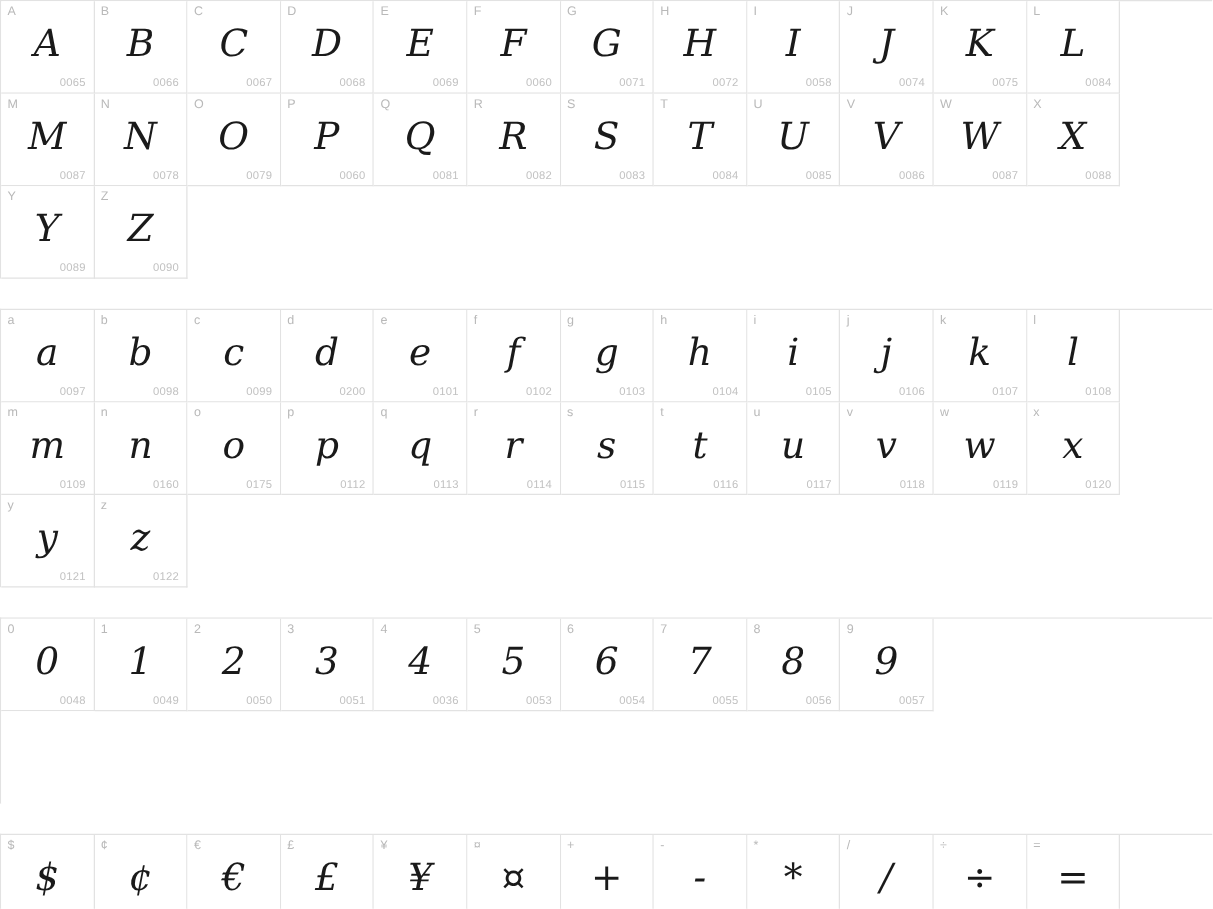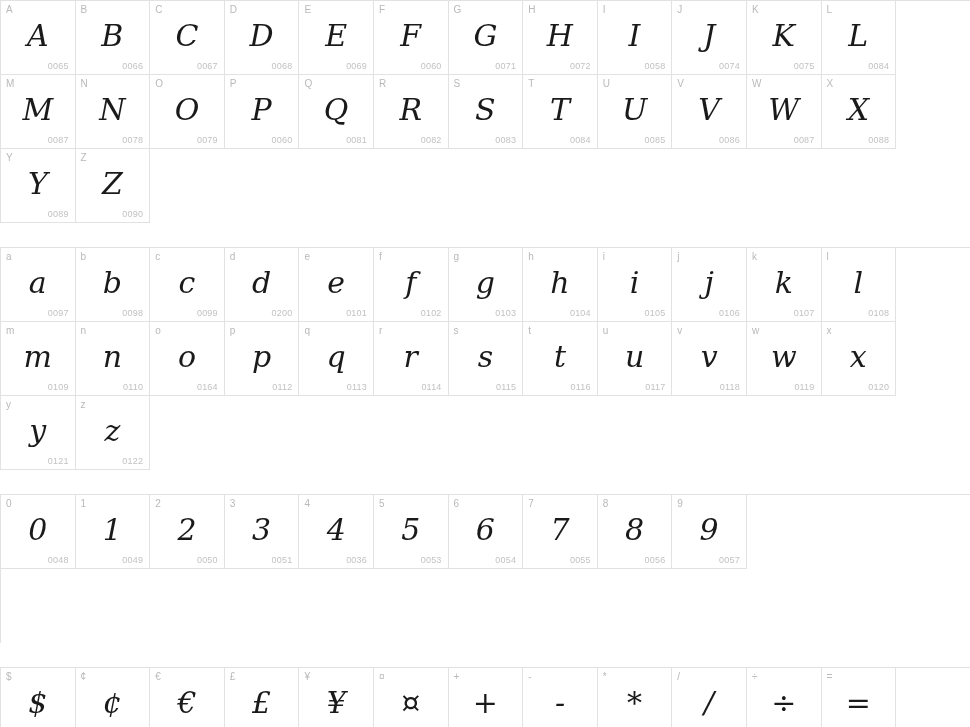--- a/index.html
+++ b/index.html
@@ -279,26 +279,26 @@
         <div class="code">0108</div>
       </div>
       <div class="cell">
         <div class="ch-label">m</div>
         <div class="glyph">m</div>
         <div class="code">0109</div>
       </div>
       <div class="cell">
         <div class="ch-label">n</div>
         <div class="glyph">n</div>
-        <div class="code">0110</div>
+        <div class="code">0160</div>
       </div>
       <div class="cell">
         <div class="ch-label">o</div>
         <div class="glyph">o</div>
-        <div class="code">0164</div>
+        <div class="code">0175</div>
       </div>
       <div class="cell">
         <div class="ch-label">p</div>
         <div class="glyph">p</div>
         <div class="code">0112</div>
       </div>
       <div class="cell">
         <div class="ch-label">q</div>
         <div class="glyph">q</div>
         <div class="code">0113</div>

